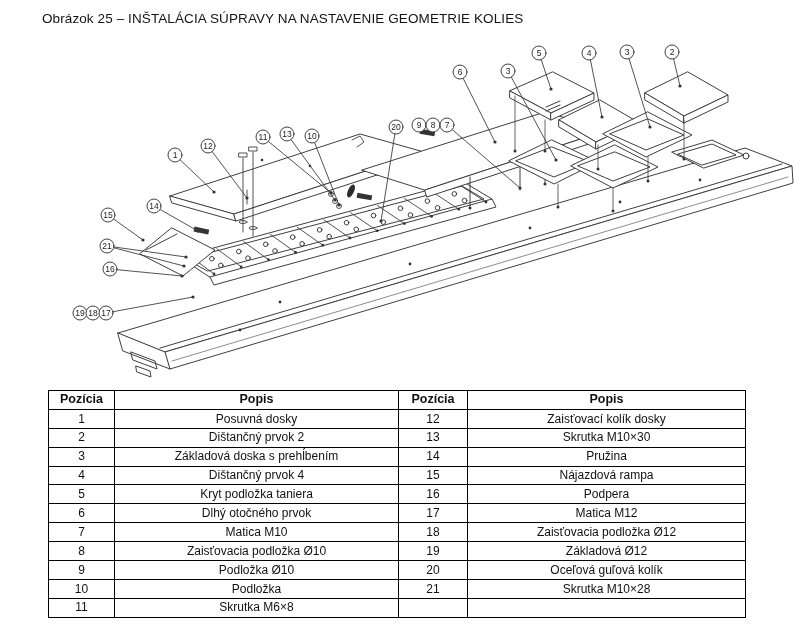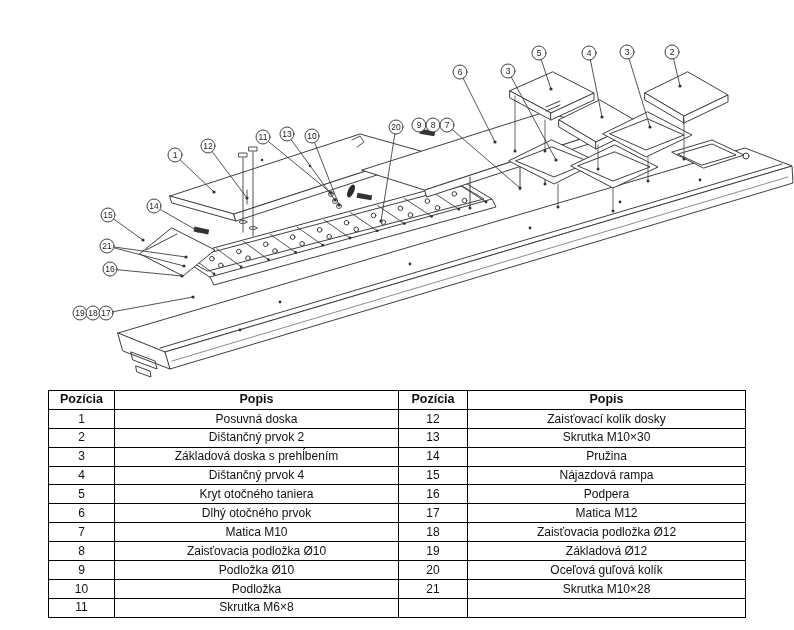--- a/index.html
+++ b/index.html
@@ -21,20 +21,21 @@
     padding:0 2px;line-height:1.05;overflow:hidden;white-space:nowrap;
   }
   #parts-table th{font-weight:bold;font-size:12.5px;}
   .callout-num{font-size:8.5px;fill:#222;}
 </style>
 </head>
 <body>
 
 <div id="page">
 
+  <div id="caption">Obrázok 25 – INŠTALÁCIA SÚPRAVY NA NASTAVENIE GEOMETRIE KOLIES</div>
 
   <svg id="diagram" width="794" height="630" viewBox="0 0 794 630">
     <g stroke="#3f3f3f" fill="none" stroke-width="1" stroke-linejoin="round" stroke-linecap="round">
 
       <g>
         <polygon points="118,333 745,148 792,166 165,352" fill="#fff"></polygon>
         <polygon points="165,352 792,166 793,183 170,369" fill="#fff"></polygon>
         <polygon points="118,333 165,352 170,369 123,351" fill="#fff"></polygon>
         <line x1="160" y1="348" x2="782" y2="164"></line>
         <line x1="172" y1="361" x2="788" y2="177" stroke-width="0.6"></line>
@@ -347,21 +348,21 @@
         <tr id="table-head-row">
           <th>Pozícia</th>
           <th>Popis</th>
           <th>Pozícia</th>
           <th>Popis</th>
         </tr>
       </thead>
     <tbody id="table-body">
         <tr>
           <td>1</td>
-          <td>Posuvná doska</td>
+          <td>Posuvná dosky</td>
           <td>12</td>
           <td>Zaisťovací kolík dosky</td>
         </tr>
         <tr>
           <td>2</td>
           <td>Dištančný prvok 2</td>
           <td>13</td>
           <td>Skrutka M10×30</td>
         </tr>
         <tr>
@@ -371,21 +372,21 @@
           <td>Pružina</td>
         </tr>
         <tr>
           <td>4</td>
           <td>Dištančný prvok 4</td>
           <td>15</td>
           <td>Nájazdová rampa</td>
         </tr>
         <tr>
           <td>5</td>
-          <td>Kryt otočného taniera</td>
+          <td>Kryt podložka taniera</td>
           <td>16</td>
           <td>Podpera</td>
         </tr>
         <tr>
           <td>6</td>
           <td>Dlhý otočného prvok</td>
           <td>17</td>
           <td>Matica M12</td>
         </tr>
         <tr>

